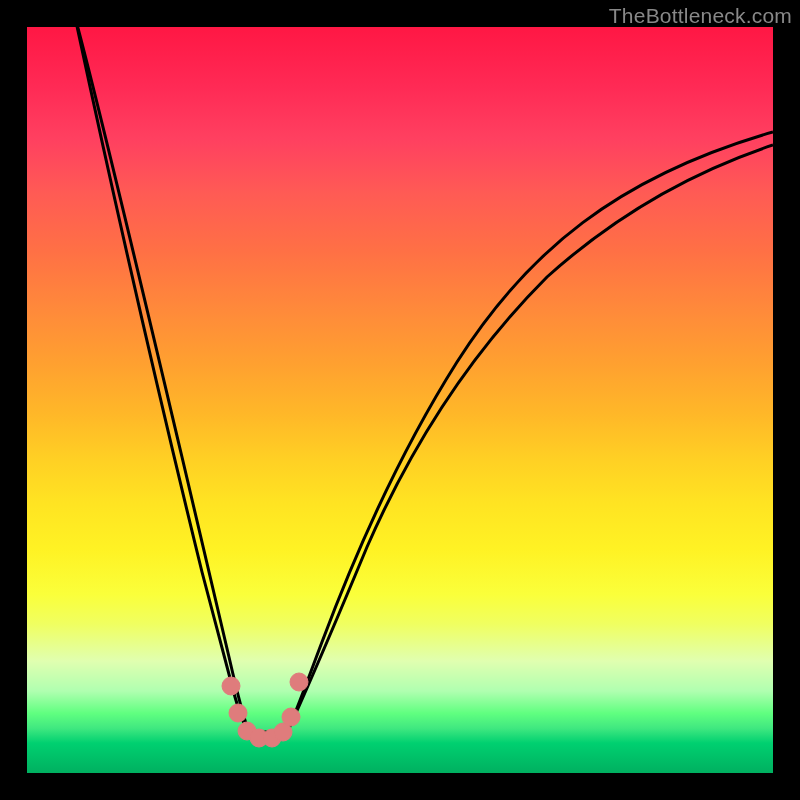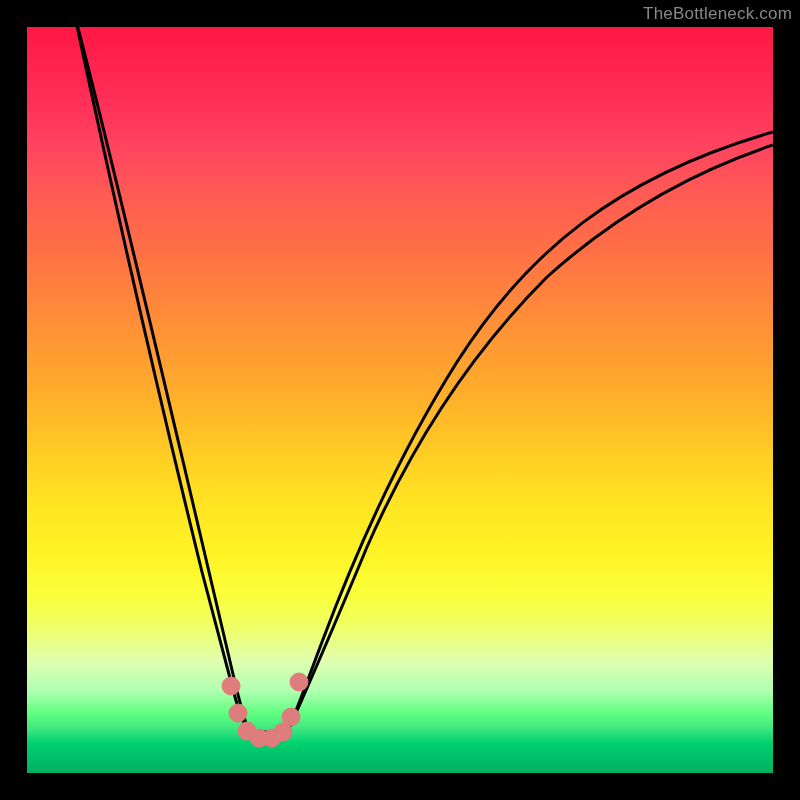--- a/index.html
+++ b/index.html
@@ -54,21 +54,21 @@
     left: 0;
     top: 0;
     width: 100%;
     height: 100%;
   }
   .watermark {
     position: absolute;
     top: 4px;
     right: 8px;
     color: #888;
-    font-size: 17px;
+    font-size: 21px;
     font-weight: 400;
     letter-spacing: 0.2px;
   }
 </style>
 </head>
 <body>
 
 <div class="frame">
   <div class="gradient-bg"></div>
   <svg class="curve-svg" viewBox="0 0 746 746" preserveAspectRatio="none">

